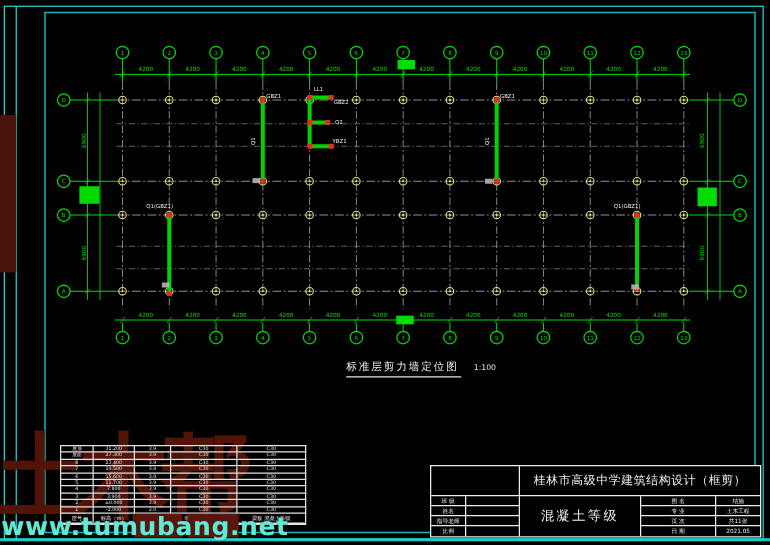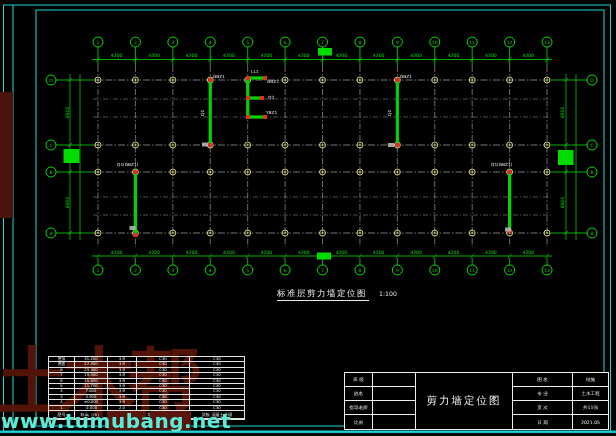--- a/index.html
+++ b/index.html
@@ -471,22 +471,26 @@
         </tr>
       </tbody>
     </table>
 </div>
 
 <div id="caption" class="abs">
   <span id="cap-t">标准层剪力墙定位图</span><span id="cap-s">1:100</span>
 </div>
 
 <div id="titleblock" class="abs">
+  <div class="tb-top">
+    <div class="tb-logo"></div>
+    <div class="tb-project">桂林市高级中学建筑结构设计（框剪）</div>
+  </div>
   <div class="tb-grid" id="tb-grid">
-      <div class="tbc center noB" style="grid-area: 1 / 3 / 5;">剪力墙定位图</div>
+      <div class="tbc center noB" style="grid-area: 1 / 3 / 5;">混凝土等级</div>
       <div class="tbc " style="grid-area: 1 / 1;">班 级</div>
       <div class="tbc " style="grid-area: 1 / 2;"></div>
       <div class="tbc " style="grid-area: 1 / 4;">图 名</div>
       <div class="tbc noR" style="grid-area: 1 / 5;">结施</div>
       <div class="tbc " style="grid-area: 2 / 1;">姓名</div>
       <div class="tbc " style="grid-area: 2 / 2;"></div>
       <div class="tbc " style="grid-area: 2 / 4;">专 业</div>
       <div class="tbc noR" style="grid-area: 2 / 5;">土木工程</div>
       <div class="tbc " style="grid-area: 3 / 1;">指导老师</div>
       <div class="tbc " style="grid-area: 3 / 2;"></div>

